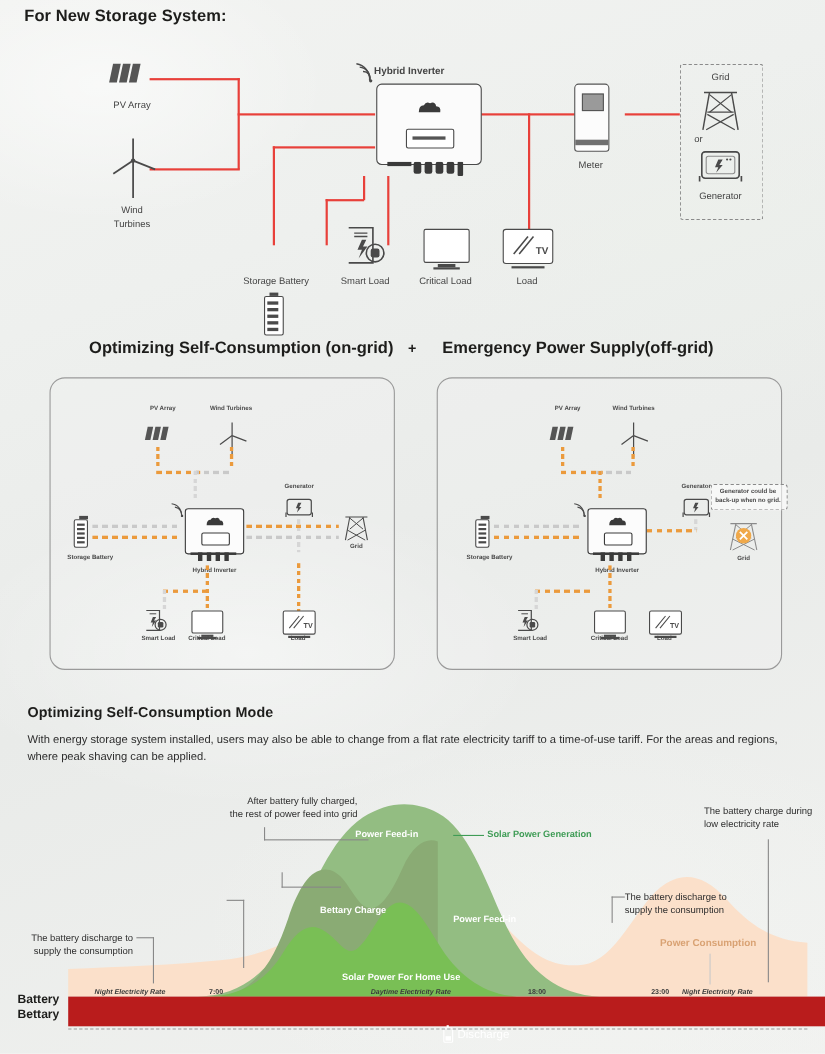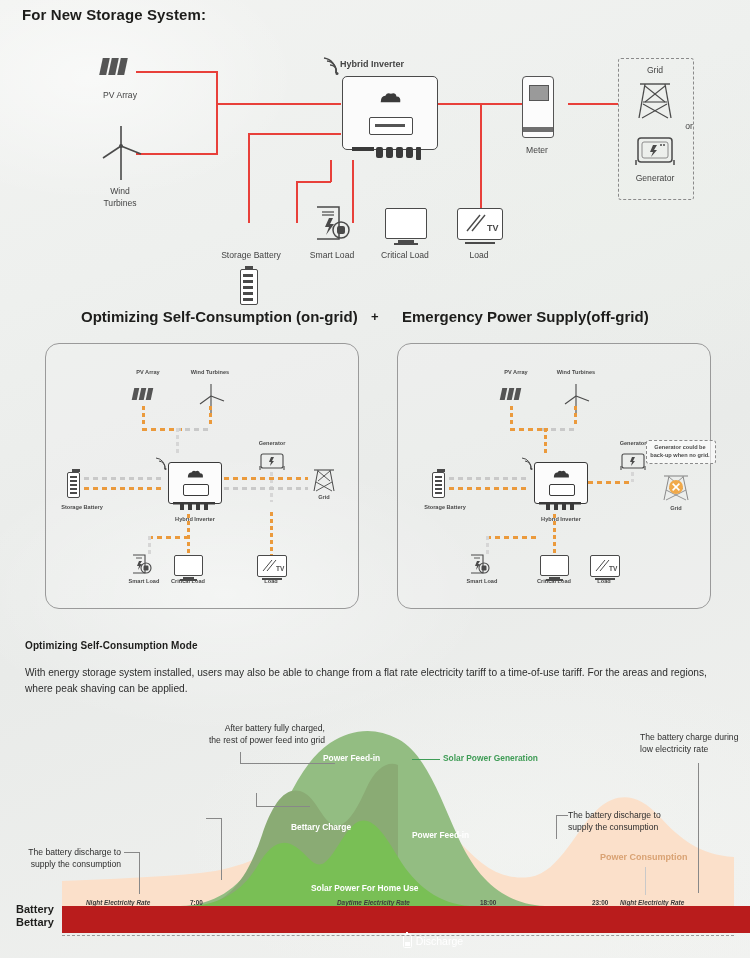--- a/index.html
+++ b/index.html
@@ -11,21 +11,21 @@
   }
   .bgtex{position:absolute;inset:0;pointer-events:none;
     background:
       radial-gradient(ellipse 300px 180px at 12% 8%, rgba(255,255,255,.55), transparent 70%),
       radial-gradient(ellipse 420px 240px at 85% 22%, rgba(236,240,235,.6), transparent 70%),
       radial-gradient(ellipse 380px 200px at 30% 62%, rgba(255,255,255,.45), transparent 70%),
       radial-gradient(ellipse 500px 260px at 70% 88%, rgba(244,246,243,.5), transparent 70%);
   }
   .sec-title{position:absolute;font-weight:bold;color:#1d1d1b;letter-spacing:.1px;}
   #t-new{left:22px;top:6px;font-size:15px;}
-  #t-mode{left:25px;top:640px;font-size:10px;}
+  #t-mode{left:25px;top:640px;font-size:13px;}
   #mode-desc{position:absolute;left:25px;top:665px;width:700px;font-size:10.2px;line-height:1.55;color:#2d2d2d;}
 
   
   #sys{position:absolute;left:0;top:28px;width:750px;height:260px;}
   .lbl{position:absolute;font-size:8.6px;color:#444;text-align:center;line-height:1.25;}
   .lbl.b{font-weight:600;}
   .wire{position:absolute;background:#e8403a;}
   .wh{height:1.6px;}
   .wv{width:1.6px;}
 
@@ -151,21 +151,21 @@
   <svg class="ic" width="42" height="42" viewBox="0 0 42 42" style="left:634px;top:50px;">
     <line x1="6" y1="6" x2="36" y2="6" stroke="#4a4a4a" stroke-width="1.4"></line>
     <line x1="11" y1="6" x2="5" y2="40" stroke="#4a4a4a" stroke-width="1.3"></line>
     <line x1="31" y1="6" x2="37" y2="40" stroke="#4a4a4a" stroke-width="1.3"></line>
     <line x1="11" y1="8" x2="31" y2="24" stroke="#4a4a4a" stroke-width="1.1"></line>
     <line x1="31" y1="8" x2="11" y2="24" stroke="#4a4a4a" stroke-width="1.1"></line>
     <line x1="9" y1="24" x2="33" y2="24" stroke="#4a4a4a" stroke-width="1.1"></line>
     <line x1="9" y1="26" x2="34" y2="40" stroke="#4a4a4a" stroke-width="1.1"></line>
     <line x1="33" y1="26" x2="8" y2="40" stroke="#4a4a4a" stroke-width="1.1"></line>
   </svg>
-  <div class="lbl" style="left:642px;top:93px;width:94px;">or</div>
+  <div class="lbl" style="left:588px;top:93px;width:94px;">or</div>
   <svg class="ic" width="44" height="34" viewBox="0 0 44 34" style="left:633px;top:108px;">
     <rect x="5" y="2" width="34" height="24" rx="3" fill="none" stroke="#4a4a4a" stroke-width="1.5"></rect>
     <rect x="9" y="6" width="26" height="16" rx="2" fill="none" stroke="#8c8c8c" stroke-width="1"></rect>
     <path d="M20 9 L17 16 L20 16 L18 21 L24 14 L21 14 L24 9 Z" fill="#4a4a4a"></path>
     <circle cx="28" cy="9" r="1" fill="#4a4a4a"></circle>
       <circle cx="31" cy="9" r="1" fill="#4a4a4a"></circle>
     <line x1="3" y1="24" x2="3" y2="29" stroke="#4a4a4a" stroke-width="1.5"></line>
     <line x1="41" y1="24" x2="41" y2="29" stroke="#4a4a4a" stroke-width="1.5"></line>
   </svg>
   <div class="lbl" style="left:618px;top:145px;width:74px;">Generator</div>

